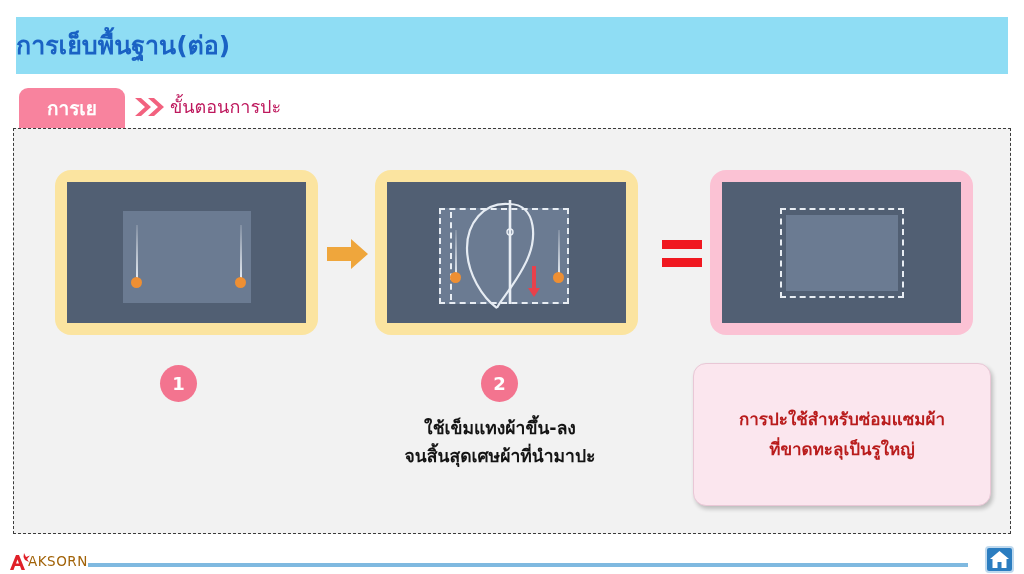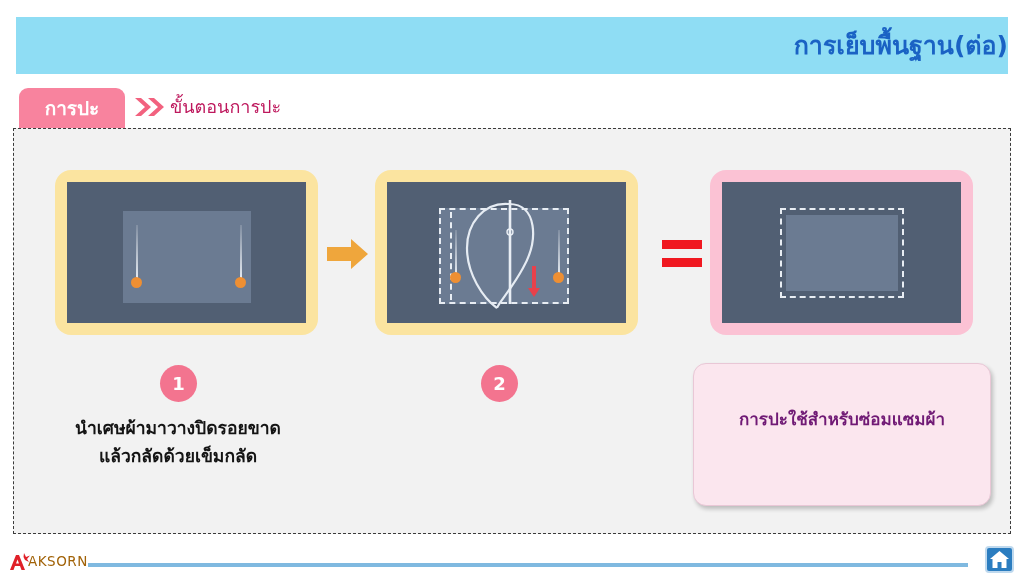--- a/index.html
+++ b/index.html
@@ -22,21 +22,21 @@
     position: absolute;
     left: 16px; top: 17px;
     width: 992px; height: 57px;
     background: #8FDDF4;
   }
   #header-title {
     position: absolute;
     left: 0; top: 0;
     width: 100%; height: 41px;
     line-height: 57px;
-    text-align: right;
+    text-align: left;
     color: #1A62C4;
     font-size: 25px;
     font-weight: bold;
   }
 
   
   #section-badge {
     position: absolute;
     left: 19px; top: 88px;
     width: 106px; height: 40px;
@@ -172,21 +172,21 @@
     background: #FBE6EE;
     border: 1px solid #E9C7D6;
     border-radius: 13px;
     box-shadow: 2px 3px 4px rgba(0,0,0,0.22);
   }
   #note-text {
     position: absolute;
     left: 0; top: 40px;
     width: 100%;
     text-align: center;
-    color: #701a75;
+    color: #b91c1c;
     font-size: 17px;
     line-height: 30px;
     font-weight: bold;
   }
 
   
   #footer-logo {
     position: absolute;
     left: 7px; top: 552px;
     width: 130px; height: 20px;
@@ -215,21 +215,21 @@
 </style>
 </head>
 <body>
 
 <div id="slide">
 
   <div id="header-bar">
     <div id="header-title">การเย็บพื้นฐาน(ต่อ)</div>
   </div>
 
-  <div id="section-badge">การปะ</div>
+  <div id="section-badge">การเย</div>
 
   <div id="chevrons">
     <svg width="32" height="22" viewBox="0 0 32 22">
       <path d="M1 2 L11 11 L1 20 L7 20 L17 11 L7 2 Z" fill="#F2627F"></path>
       <path d="M14 2 L24 11 L14 20 L20 20 L30 11 L20 2 Z" fill="#F2627F"></path>
     </svg>
   </div>
 
   <div id="section-heading">ขั้นตอนการปะ</div>
 
@@ -281,30 +281,31 @@
   </div>
 
   <div class="panel pink" id="panel-3">
     <div class="panel-inner">
       <div class="patch" style="left:64px; top:33px; width:112px; height:76px;"></div>
       <div class="stitch-box" style="left:58px; top:26px; width:124px; height:90px;"></div>
     </div>
   </div>
 
   <div class="step-num" id="step-num-1">1</div>
-  <div class="step-caption" id="step-caption-1">
-    <div>นำเศษผ้ามาวางปิดรอยขาด</div>
-    <div>แล้วกลัดด้วยเข็มกลัด</div>
-  </div>
 
   <div class="step-num" id="step-num-2">2</div>
+  <div class="step-caption" id="step-caption-2">
+    <div>ใช้เข็มแทงผ้าขึ้น-ลง</div>
+    <div>จนสิ้นสุดเศษผ้าที่นำมาปะ</div>
+  </div>
 
   <div id="note-box">
     <div id="note-text">
       <div>การปะใช้สำหรับซ่อมแซมผ้า</div>
+      <div>ที่ขาดทะลุเป็นรูใหญ่</div>
     </div>
   </div>
 
   <div id="footer-logo">
     <svg width="26" height="20" viewBox="0 0 26 20">
       <path d="M3 18 L9 3 L12 3 L18 18 L14.5 18 L13 14 L8 14 L6.5 18 Z" fill="#E02028"></path>
       <path d="M9 11.5 L12 11.5 L10.5 7.5 Z" fill="#ffffff"></path>
       <path d="M17 1 L19 5 L23 3.5 L20 7 L22 10 L18 8 L16.5 5 Z" fill="#E02028"></path>
     </svg>
   </div>

